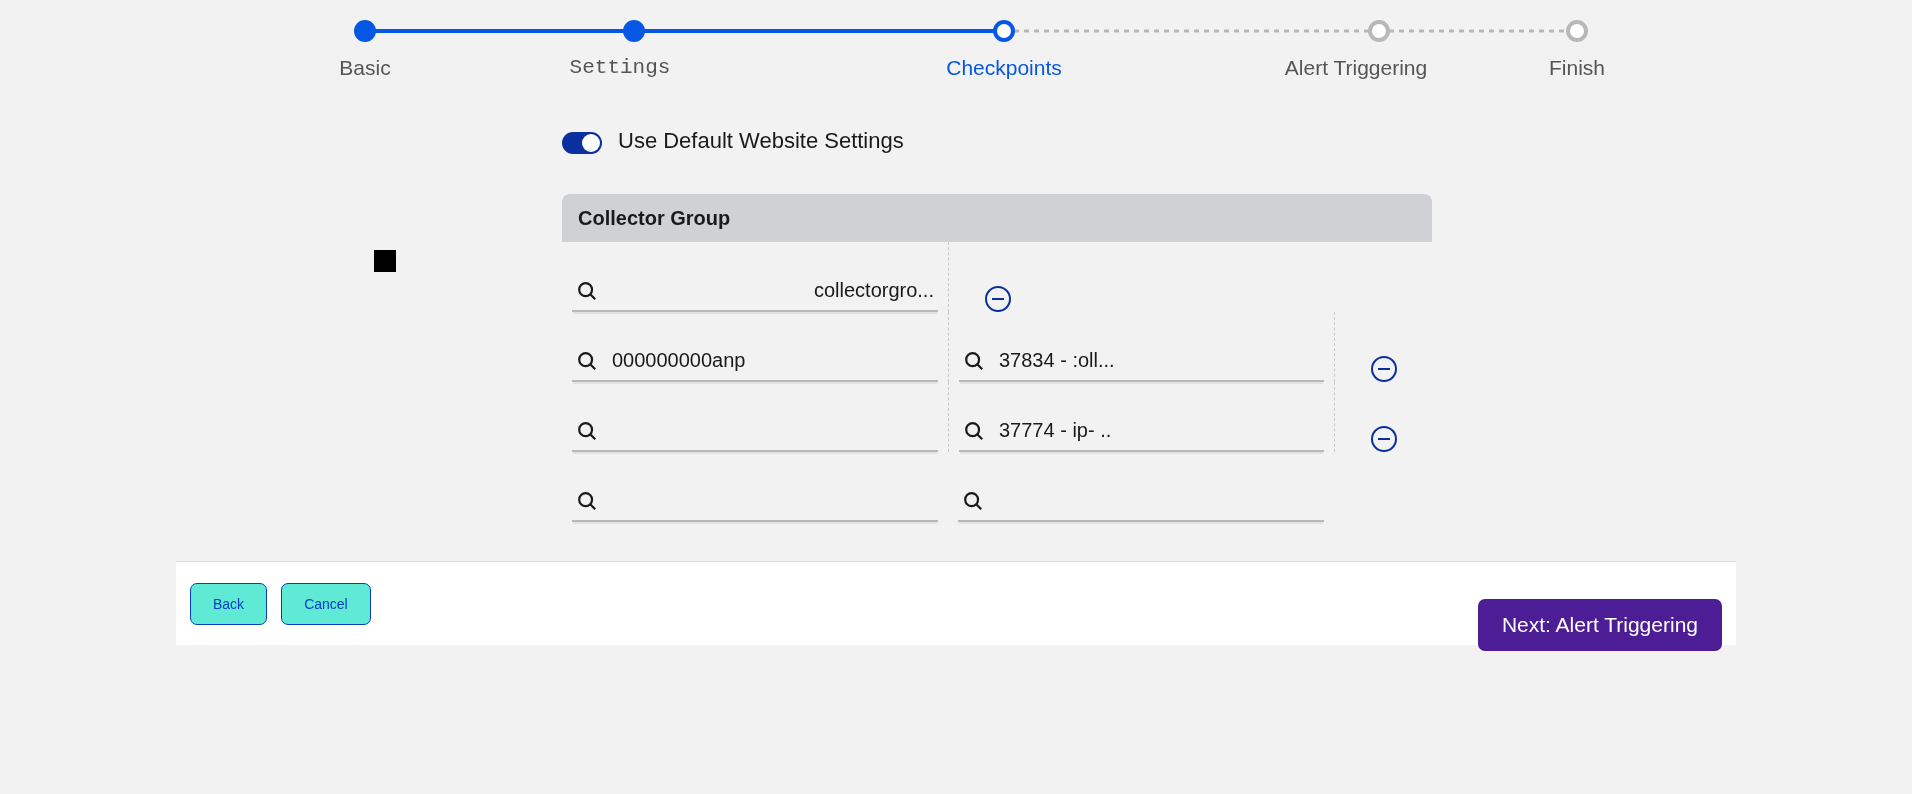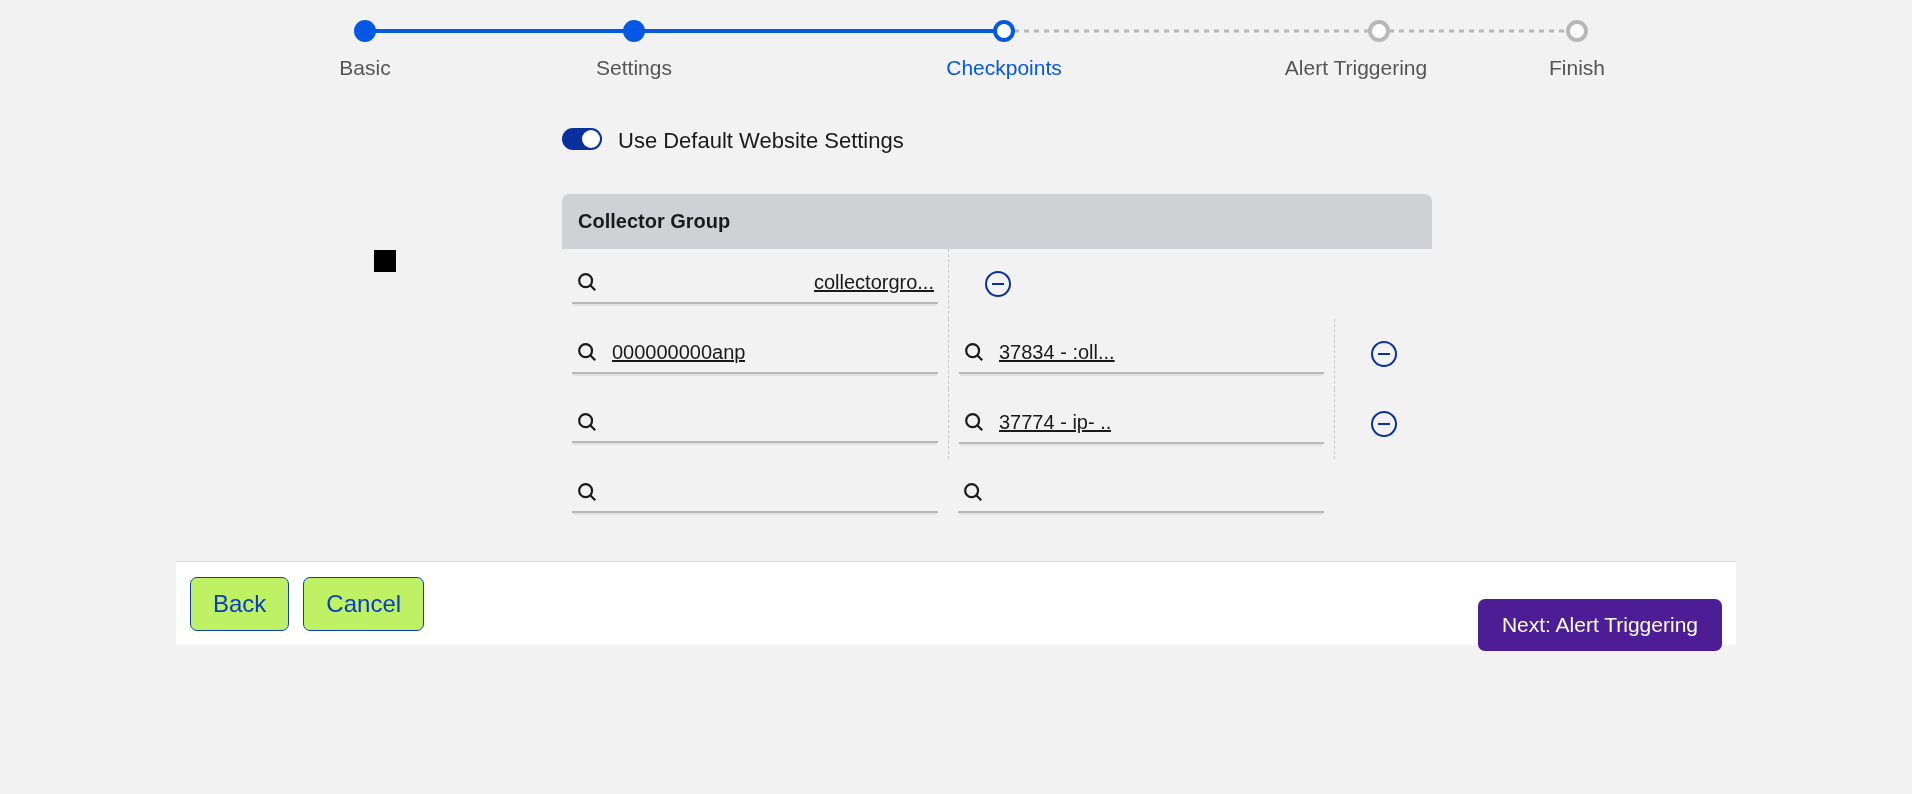--- a/index.html
+++ b/index.html
@@ -65,21 +65,21 @@
       color:#555;
       white-space:nowrap;
     }
     .step-label.active{color:#0557e4;}
     
     .content{
       padding:42px 0 0 386px;
     }
     .toggle-row{
       display:flex;
-      align-items:flex-start;
+      align-items:flex-end;
       gap:16px;
       margin-bottom:40px;
     }
     .toggle{
       width:40px;
       height:22px;
       border-radius:11px;
       background:#0a2f9e;
       position:relative;
       cursor:pointer;
@@ -95,42 +95,41 @@
     }
     .toggle-label{font-size:22px;}
     
     .tbl{
       width:870px;
     }
     .tbl-header{
       display:flex;
       background:#cfd1d4;
       border-radius:8px 8px 0 0;
-      height:55px;
+      height:48px;
       align-items:center;
     }
     .th{
       font-weight:600;
       font-size:20px;
       padding-left:16px;
     }
     .col-group{width:386px;}
     .col-coll{width:386px;border-left:1px dashed #a8a8a8;}
     .col-act{width:98px;border-left:1px dashed #a8a8a8;}
     .tbl-row{
       display:flex;
       height:70px;
       align-items:center;
     }
     .cell{
       height:100%;
       display:flex;
-      align-items:center;
+      align-items:flex-end;
       padding:0 10px;
-      text-decoration:underline;
     }
     .cell.col-coll,.cell.col-act{border-left:1px dashed #c8c8c8;}
     .inpwrap{
       display:flex;
       align-items:center;
       gap:14px;
       border-bottom:2px solid #b8b8b8;
       padding:6px 4px 8px 4px;
       width:100%;
       box-shadow:0 3px 0 -1px #e2e2e2;
@@ -169,24 +168,24 @@
       height:84px;
       background:#fff;
       border-top:1px solid #ddd;
       display:flex;
       align-items:center;
       padding:0 14px;
     }
     .btn-outline{
       border:1.8px solid #0a3ec2;
       color:#0a3ec2;
-      background:#bef264;
+      background:#5eead4;
       border-radius:7px;
       padding:12px 22px;
-      font-size:24px;
+      font-size:14px;
       margin-right:14px;
       cursor:pointer;
     }
     .btn-primary{
       margin-left:auto;
       border:none;
       background:#4c1d95;
       color:#fff;
       border-radius:7px;
       padding:14px 24px;
@@ -208,21 +207,21 @@
       <div class="seg dashed" style="left:1014px;width:198px;"></div>
     </div>
 
     <div class="step filled" style="left:189px;"></div>
     <div class="step filled" style="left:458px;"></div>
     <div class="step" style="left:828px;"></div>
     <div class="step pending" style="left:1203px;"></div>
     <div class="step pending" style="left:1401px;"></div>
 
     <div class="step-label" style="left:189px;">Basic</div>
-    <div class="step-label" style="left:458px;">Settings</div>
+    <div class="step-label" style="left:444px;font-family:Liberation Mono, monospace;">Settings</div>
     <div class="step-label active" style="left:828px;">Checkpoints</div>
     <div class="step-label" style="left:1180px;">Alert Triggering</div>
     <div class="step-label" style="left:1401px;">Finish</div>
   </div>
 
   <div class="side-markers">
     <div class="sq" style="top:0;"></div>
   </div>
 
   <div class="content">

